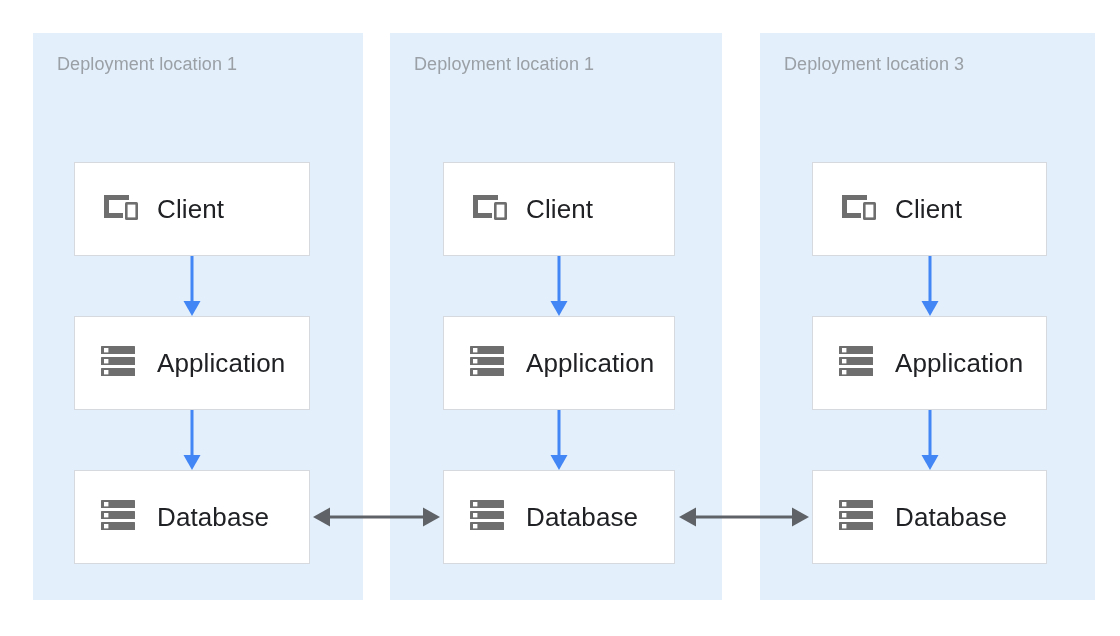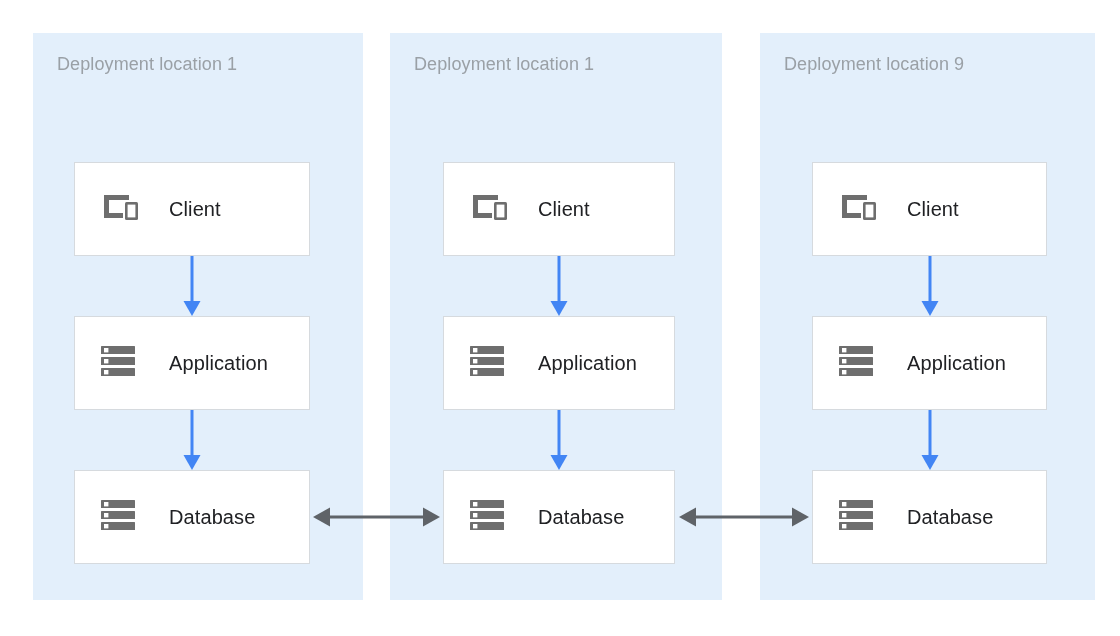--- a/index.html
+++ b/index.html
@@ -49,24 +49,24 @@
     position: absolute;
     background: #ffffff;
     border: 1px solid #d6dade;
     box-sizing: border-box;
     display: flex;
     align-items: center;
     justify-content: flex-start;
     padding-left: 26px;
   }
   .node-label {
-    font-size: 20px;
+    font-size: 26px;
     color: #202124;
     white-space: nowrap;
-    margin-left: 30px;
+    margin-left: 18px;
     letter-spacing: 0.1px;
   }
 
   .node-icon {
     flex: 0 0 auto;
     width: 38px;
     height: 34px;
     position: relative;
   }
 
@@ -175,21 +175,21 @@
     </div>
     <div class="arrow-v" style="left: 548px; top: 256px; width: 22px; height: 60px;"><svg width="22" height="60" viewBox="0 0 22 60">
         <line x1="11" y1="0" x2="11" y2="46" stroke="#4285f4" stroke-width="3"></line>
         <polygon points="2.5,45 19.5,45 11,60" fill="#4285f4"></polygon>
       </svg></div>
     <div class="arrow-v" style="left: 548px; top: 410px; width: 22px; height: 60px;"><svg width="22" height="60" viewBox="0 0 22 60">
         <line x1="11" y1="0" x2="11" y2="46" stroke="#4285f4" stroke-width="3"></line>
         <polygon points="2.5,45 19.5,45 11,60" fill="#4285f4"></polygon>
       </svg></div>
     <div class="panel" id="panel-2" style="left: 760px; top: 33px; width: 335px; height: 567px; background: rgb(227, 239, 251);">
-      <div class="panel-label" style="color: rgb(154, 160, 166);">Deployment location 9</div>
+      <div class="panel-label" style="color: rgb(154, 160, 166);">Deployment location 3</div>
     </div>
     <div class="node" style="left: 812px; top: 162px; width: 235px; height: 94px; background: rgb(255, 255, 255); border-color: rgb(214, 218, 222);">
       <span class="node-icon icon-client">
         <svg width="40" height="32" viewBox="0 0 40 32" fill="none">
           <path d="M3 3 H28 V8 H8 V21 H22 V26 H3 Z" fill="#6e6e6e"></path>
           <rect x="24" y="10" width="13" height="18" rx="1.5" fill="#6e6e6e"></rect>
           <rect x="26.6" y="12.6" width="7.8" height="12.8" fill="#ffffff"></rect>
         </svg>
       </span>
       <span class="node-label" style="color: rgb(32, 33, 36);">Client</span>

